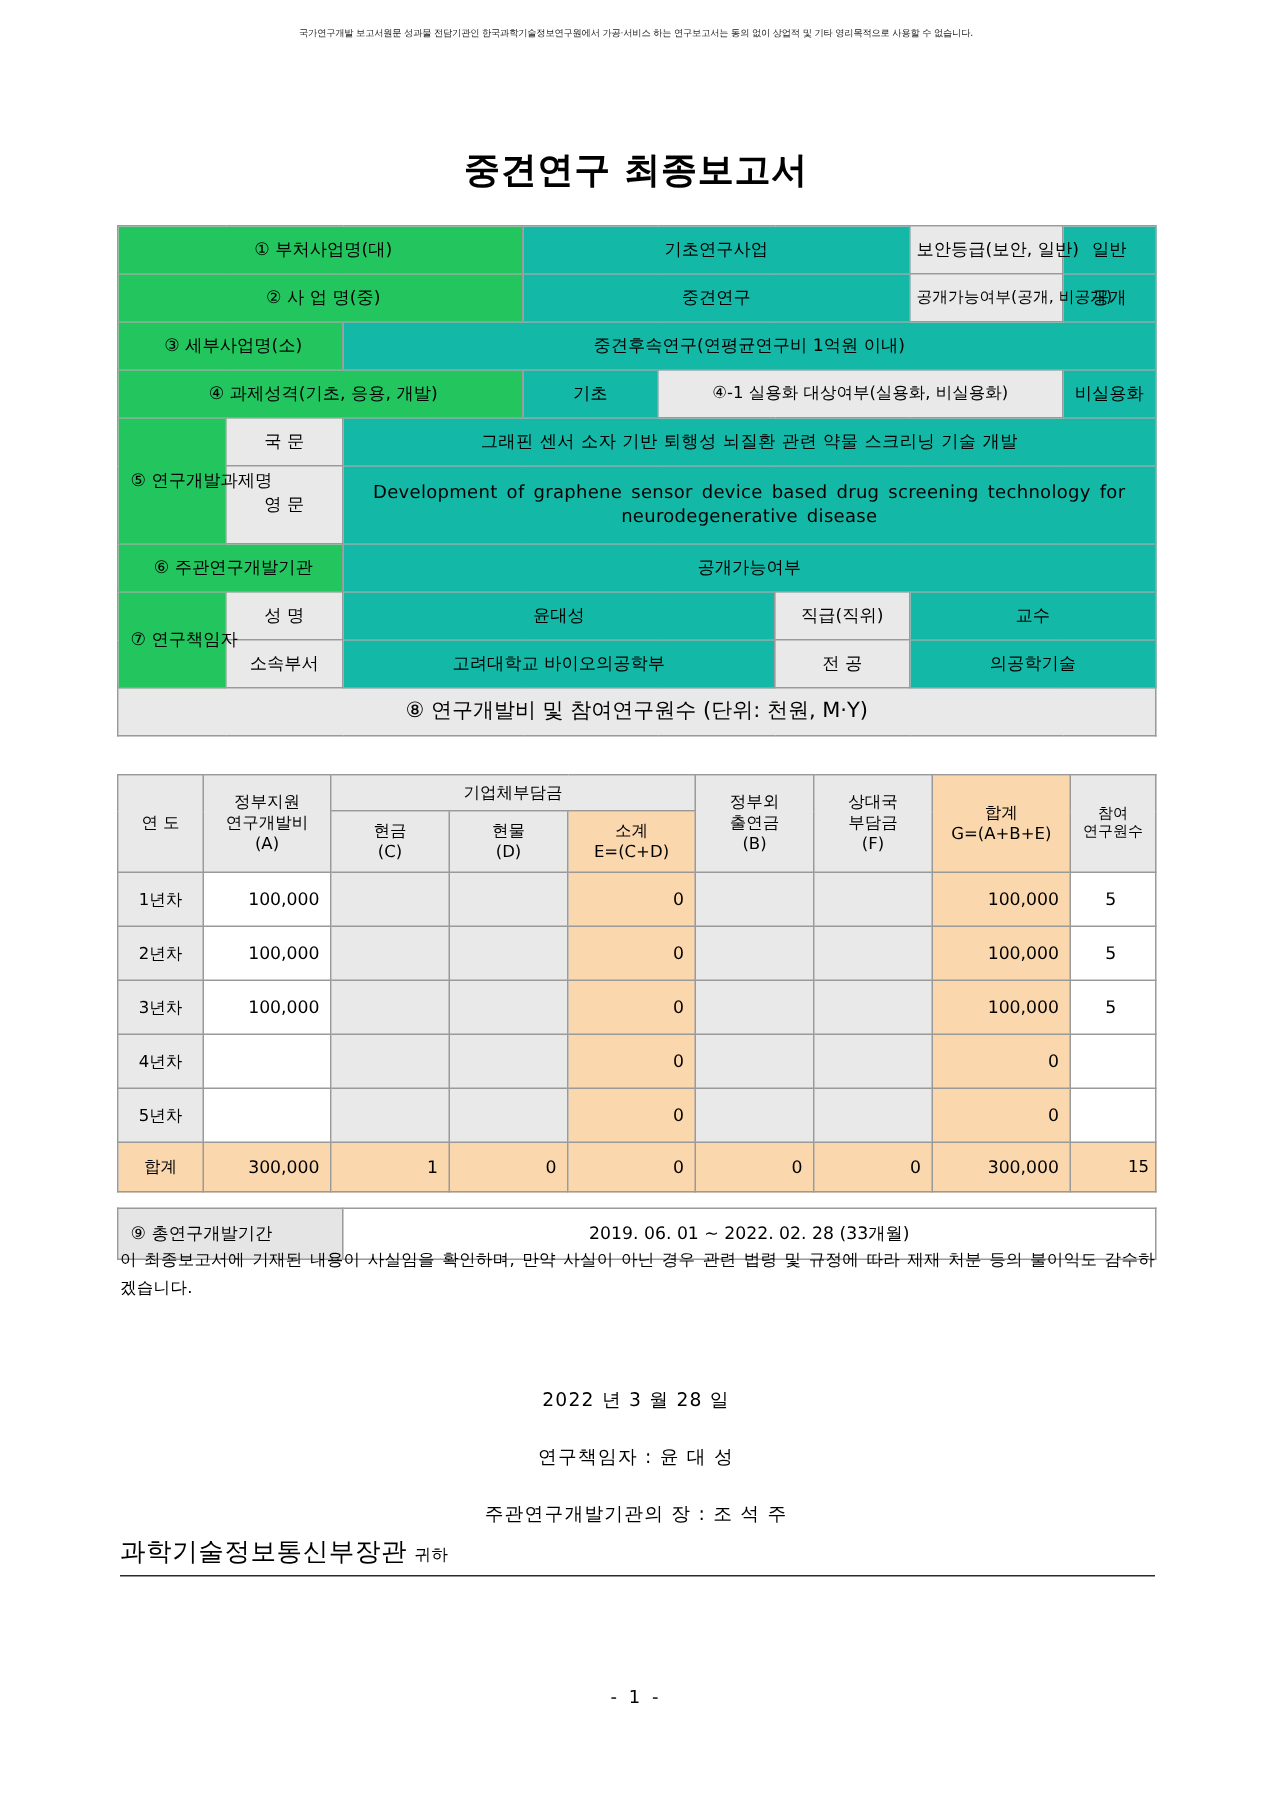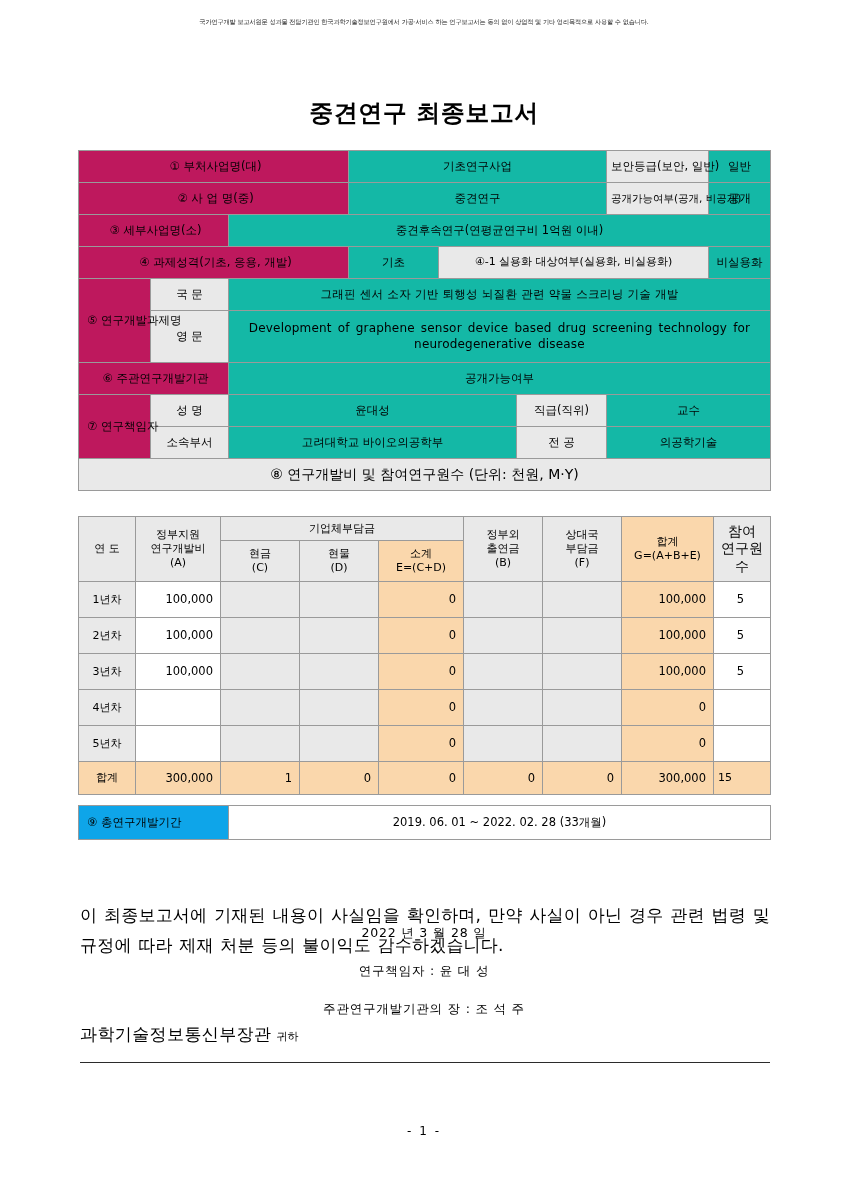--- a/index.html
+++ b/index.html
@@ -62,21 +62,21 @@
   .main-table td {
     border: 1px solid #9a9a9a;
     padding: 0 4px;
     text-align: center;
     vertical-align: middle;
     line-height: 1.3;
     height: 32px;
     box-sizing: border-box;
   }
   .lbl {
-    background: #be185d;
+    background: #22c55e;
     text-align: center;
     padding-left: 8px !important;
     white-space: nowrap;
   }
   .lbl-c {
     background: #e9e9e9;
     text-align: center !important;
     white-space: nowrap;
   }
   .val { background: #14b8a6; }
@@ -159,23 +159,23 @@
     height: 34px;
     text-align: center;
     vertical-align: middle;
     box-sizing: border-box;
   }
 
   
   .statement {
     position: absolute;
     left: 80px;
-    top: 901px;
+    top: 830px;
     width: 690px;
-    font-size: 17px;
+    font-size: 11px;
     line-height: 1.75;
     letter-spacing: 0.2px;
     word-spacing: 1px;
     text-align: justify;
   }
 
   .center-line {
     position: absolute;
     left: 0;
     width: 848px;
@@ -186,21 +186,21 @@
   .l-date   { top: 925px; }
   .l-pi     { top: 963px; }
   .l-head   { top: 1001px; }
 
   .minister-row {
     position: absolute;
     left: 80px;
     top: 1023px;
     width: 690px;
     border-bottom: 1.6px solid #2b2b2b;
-    padding-bottom: 16px;
+    padding-bottom: 4px;
   }
   .minister-name {
     font-size: 17px;
     letter-spacing: 0.4px;
   }
   .minister-suffix {
     font-size: 11px;
     letter-spacing: 0.2px;
     margin-left: 5px;
   }
@@ -328,21 +328,21 @@
         </td>
         <td class="bt-head" rowspan="2">
           <div>상대국</div>
           <div>부담금</div>
           <div>(F)</div>
         </td>
         <td class="bt-accent" rowspan="2">
           <div>합계</div>
           <div>G=(A+B+E)</div>
         </td>
-        <td class="bt-head" rowspan="2" style="font-size:14px">
+        <td class="bt-head" rowspan="2" style="font-size:10px">
           <div>참여</div>
           <div>연구원수</div>
         </td>
       </tr>
       <tr>
         <td class="bt-head" style="height:41px">
           <div>현금</div>
           <div>(C)</div>
         </td>
         <td class="bt-head">
@@ -412,33 +412,33 @@
       </tr>
       <tr class="bt-total">
         <td class="bt-total-lbl">합계</td>
         <td class="tnum">300,000</td>
         <td class="tnum">1</td>
         <td class="tnum">0</td>
         <td class="tnum">0</td>
         <td class="tnum">0</td>
         <td class="tnum">0</td>
         <td class="tnum">300,000</td>
-        <td style="text-align:left">15</td>
+        <td style="text-align:right">15</td>
       </tr>
     </tbody>
   </table>
 
   <table class="period-table">
     <colgroup>
         <col style="width:150px">
         <col style="width:542px">
       </colgroup>
     <tbody>
       <tr>
-        <td class="lbl" style="background:#0ea5e9;text-align:left;padding-left:10px;border:1px solid #9a9a9a">⑨ 총연구개발기간</td>
+        <td class="lbl" style="background:#e5e5e5;text-align:left;padding-left:10px;border:1px solid #9a9a9a">⑨ 총연구개발기간</td>
         <td style="background:#fff">2019. 06. 01 ~ 2022. 02. 28 (33개월)</td>
       </tr>
     </tbody>
   </table>
 
   <div class="statement">이 최종보고서에 기재된 내용이 사실임을 확인하며, 만약 사실이 아닌 경우 관련 법령 및 규정에 따라 제재 처분 등의 불이익도 감수하겠습니다.</div>
 
   <div class="center-line l-date">2022 년  3 월  28 일</div>
   <div class="center-line l-pi">연구책임자 : 윤 대 성</div>
   <div class="center-line l-head">주관연구개발기관의 장 : 조 석 주</div>

